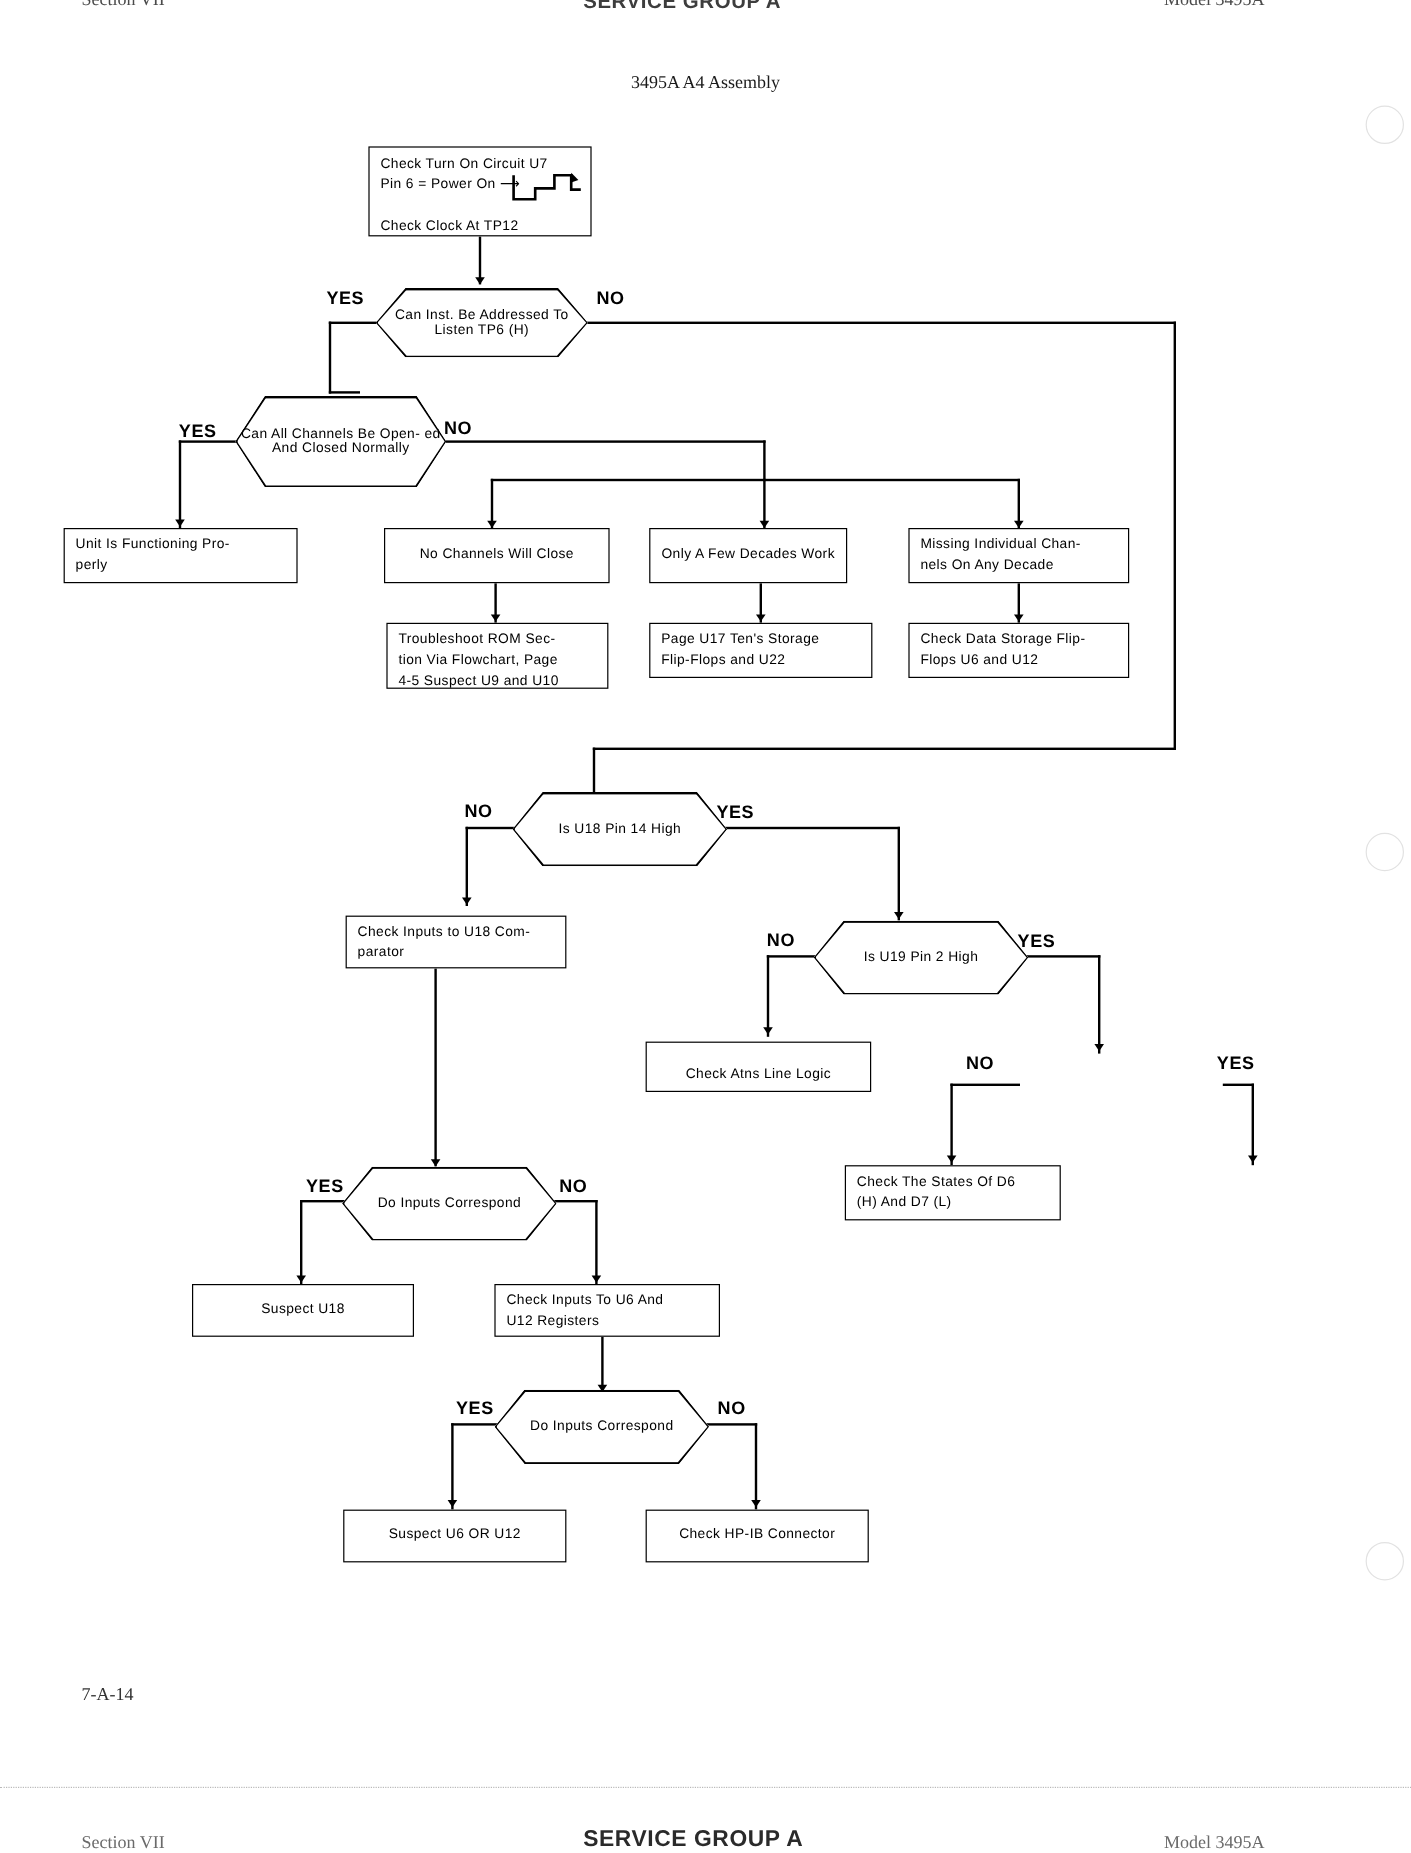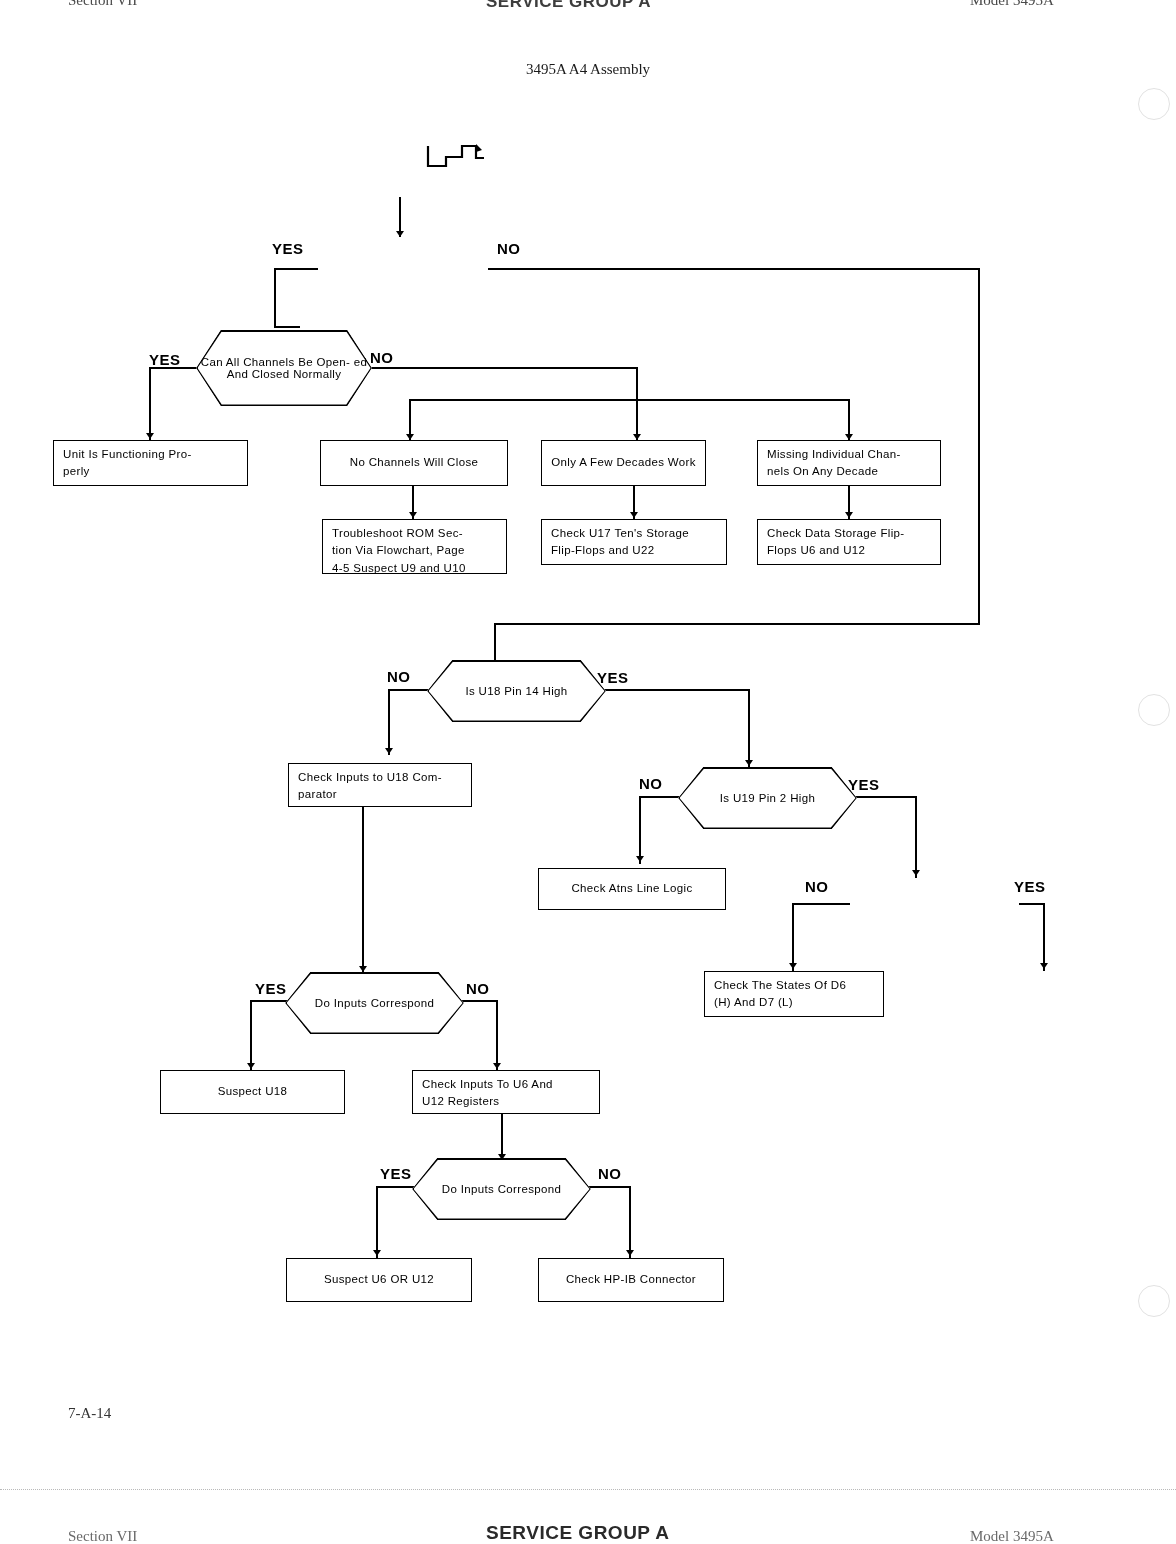--- a/index.html
+++ b/index.html
@@ -179,29 +179,44 @@
   <div class="runhead clip-top" style="left:68px;">Section VII</div>
   <div class="runhead clip-top center-bold" style="left:486px;">SERVICE GROUP A</div>
   <div class="runhead clip-top" style="left:970px;">Model 3495A</div>
 
   <div class="assembly-title">3495A A4 Assembly</div>
 
   <div class="hole" style="left:1138px; top:88px;"></div>
   <div class="hole" style="left:1138px; top:694px;"></div>
   <div class="hole" style="left:1138px; top:1285px;"></div>
 
+  <div class="node multi" style="left:307px; top:122px; width:186px; height:75px; padding-top:6px;">
+    <div class="txt">
+      <span>Check Turn On Circuit U7</span><br>
+      <span>Pin 6 = Power On</span>
+      <span>⟶</span><br>
+      <span style="display:inline-block; height:7px;"></span><br>
+      <span>Check   Clock   At   TP12</span>
+    </div>
+  </div>
 
   <svg class="waveform" style="left:424px; top:142px;" width="66" height="30" viewBox="0 0 66 30">
     <path d="M4 4 L4 24 L22 24 L22 15 L38 15 L38 4 L52 4 L52 16 L60 16" fill="none" stroke="#000" stroke-width="2.2"></path>
     <path d="M52 2 L58 8 L52 10 Z" fill="#000"></path>
   </svg>
 
   <div class="ln v" style="left:399px; top:197px; height:40px;"></div>
   <div class="arrow-down" style="left:396px; top:231px;"></div>
 
+  <div class="hex" style="left:313px; top:240px; width:177px; height:58px;">
+    <div class="lbl">
+      <span>Can Inst. Be Addressed To</span>
+      <span>Listen TP6 (H)</span>
+    </div>
+  </div>
   <div class="yn" style="left:272px; top:240px;">YES</div>
   <div class="yn" style="left:497px; top:240px;">NO</div>
 
   <div class="ln h" style="left:274px; top:268px; width:44px;"></div>
   <div class="ln v" style="left:274px; top:268px; height:60px;"></div>
   <div class="ln h" style="left:274px; top:326px; width:26px;"></div>
   <div class="arrow-down" style="left:296px; top:330px;"></div>
 
   <div class="ln h" style="left:488px; top:268px; width:492px;"></div>
   <div class="ln v" style="left:978px; top:268px; height:357px;"></div>
@@ -265,21 +280,21 @@
   <div class="node multi" style="left:322px; top:519px; width:185px; height:55px;">
     <div class="txt">
       <span>Troubleshoot   ROM   Sec-</span><br>
       <span>tion  Via  Flowchart,  Page</span><br>
       <span>4-5  Suspect  U9  and  U10</span>
     </div>
   </div>
 
   <div class="node multi" style="left:541px; top:519px; width:186px; height:46px;">
     <div class="txt">
-      <span>Check  U17  Ten's  Storage</span><br>
+      <span>Page  U17  Ten's  Storage</span><br>
       <span>Flip-Flops and U22</span>
     </div>
   </div>
 
   <div class="node multi" style="left:757px; top:519px; width:184px; height:46px;">
     <div class="txt">
       <span>Check  Data  Storage  Flip-</span><br>
       <span>Flops U6 and U12</span>
     </div>
   </div>
@@ -315,21 +330,21 @@
   <div class="yn" style="left:848px; top:776px;">YES</div>
 
   <div class="ln h" style="left:639px; top:796px; width:44px;"></div>
   <div class="ln v" style="left:639px; top:796px; height:68px;"></div>
   <div class="arrow-down" style="left:636px; top:856px;"></div>
 
   <div class="ln h" style="left:853px; top:796px; width:64px;"></div>
   <div class="ln v" style="left:915px; top:796px; height:82px;"></div>
   <div class="arrow-down" style="left:912px; top:870px;"></div>
 
-  <div class="node center" style="left:538px; top:868px; width:188px; height:42px;">
+  <div class="node center" style="left:538px; top:868px; width:188px; height:42px;align-items:flex-end;">
     <div class="txt">Check   Atns   Line   Logic</div>
   </div>
 
   <div class="yn" style="left:805px; top:878px;">NO</div>
   <div class="yn" style="left:1014px; top:878px;">YES</div>
 
   <div class="ln h" style="left:792px; top:903px; width:58px;"></div>
   <div class="ln v" style="left:792px; top:903px; height:68px;"></div>
   <div class="arrow-down" style="left:789px; top:963px;"></div>
 

